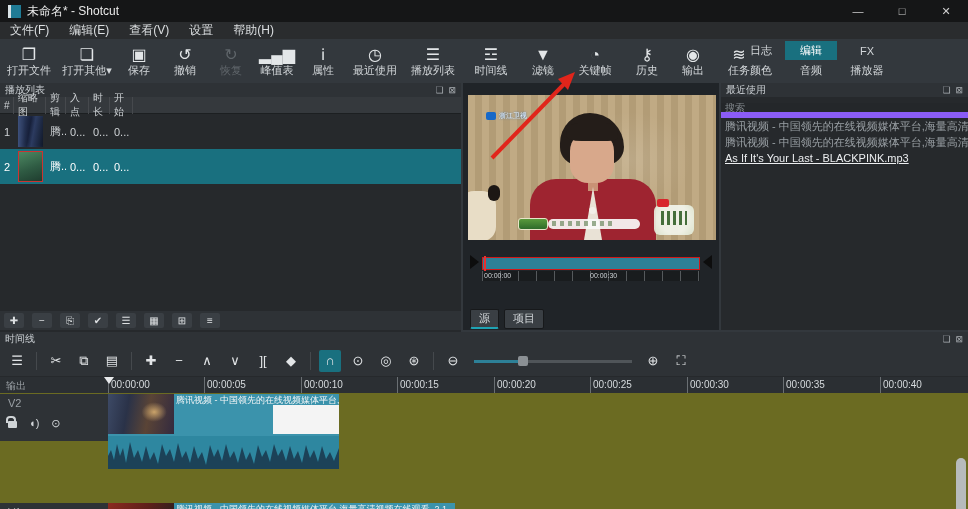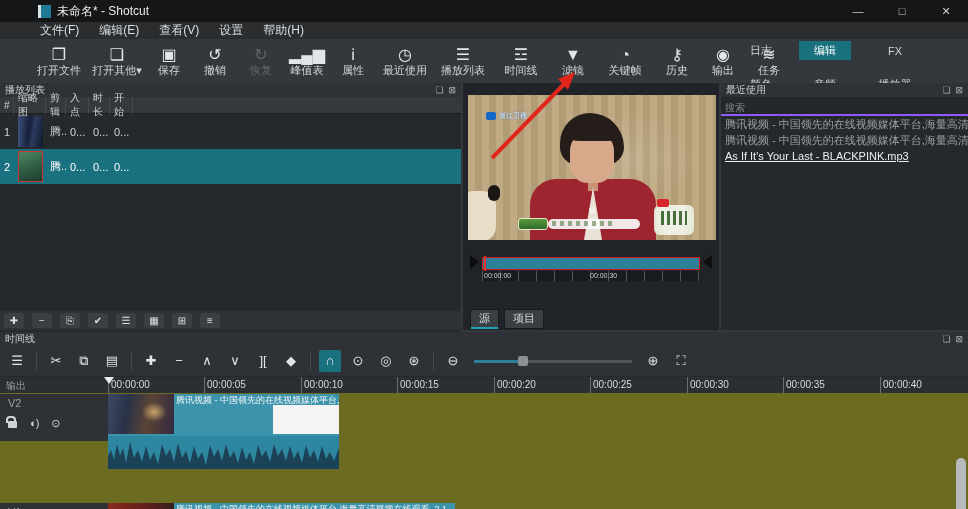--- a/index.html
+++ b/index.html
@@ -1,18 +1,18 @@
 <!DOCTYPE html>
 <html><head>
 <meta charset="utf-8">
 <style>
   * { margin:0; padding:0; box-sizing:border-box; }
   html,body { width:968px; height:509px; overflow:hidden; background:#121416;
     font-family:"Liberation Sans", sans-serif; }
-  .abs { position:absolute;padding-left:30px; }
+  .abs { position:absolute; }
   #stage { position:relative; width:968px; height:509px; background:#33383d; }
 
   
   #titlebar { left:0; top:0; width:968px; height:22px; background:#151617; color:#e9e9e9;
     display:flex; align-items:center; font-size:12px; }
   #appicon { width:13px; height:13px; background:#1f7b95; margin:0 6px 0 8px; border-left:3px solid #d9e2e6; }
   .winctl { width:44px; height:22px; display:flex; align-items:center; justify-content:center;
     color:#cfcfcf; font-size:11px; }
   #winctls { margin-left:auto; display:flex; }
 
@@ -23,21 +23,21 @@
 
   
   #toolbar { left:0; top:39px; width:968px; height:44px; background:#33383d; display:flex; }
   .tb-btn { width:58px; display:flex; flex-direction:column; align-items:center; justify-content:center;
     color:#d2d6d9; }
   .tb-btn .ticon { font-size:16px; line-height:18px; height:18px; color:#e3e6e8; }
   .tb-btn .tlabel { font-size:11px; line-height:13px; white-space:nowrap; }
   .tb-btn.disabled { color:#5f656a; } .tb-btn.disabled .ticon { color:#5f656a; }
   .tb-btn.narrow { width:46px; }
   #docktabs { position:absolute; left:738px; top:41px; width:160px; height:40px;
-    display:grid; grid-template-columns:46px 52px 58px; grid-template-rows:19px 19px; gap:15px; }
+    display:grid; grid-template-columns:46px 52px 58px; grid-template-rows:19px 19px; gap:1px; }
   .dock-tab { color:#d2d6d9; font-size:11px; display:flex; align-items:center; justify-content:center; }
   .dock-tab.active { background:#19707f; color:#fff; }
 
   
   .panel { position:absolute; background:#26292c; }
   .panel-title { height:14px; background:#2e3236; color:#c9ced2; font-size:10px;
     display:flex; align-items:center; padding:0 5px; }
   .panel-title .spacer { flex:1; }
   .ptool { font-size:9px; color:#a9aeb2; margin-left:5px; }
 
@@ -119,21 +119,21 @@
   #total { color:#9aa0a4; font-size:11px; letter-spacing:.5px; }
   #transport { margin-left:auto; display:flex; gap:4px; }
   .tp-btn { color:#dfe3e5; font-size:8px; letter-spacing:-1px; width:16px; text-align:center; }
   #player-tabs { position:absolute; left:7px; top:226px; display:flex; gap:5px; }
   .p-tab { background:#3a3f44; border:1px solid #17191b; border-radius:2px; color:#d6dadd; font-size:11px;
     padding:1px 8px; }
   .p-tab.active { border-bottom:2px solid #1fa3b4; }
 
   
   #recent { left:721px; top:83px; width:247px; height:247px; }
-  #recent-search { width:247px; height:15px; background:#24272a; border:none; border-bottom:2px solid #8b5cf6;
+  #recent-search { width:247px; height:15px; background:#24272a; border:none; border-bottom:6px solid #8b5cf6;
     color:#c9ced2; font-size:10px; padding:0 4px; outline:none; }
   #recent-search::placeholder { color:#83898e; }
   .recent-item { height:16px; display:flex; align-items:center; padding:0 4px; font-size:11px;
     color:#9aa0a5; white-space:nowrap; overflow:hidden; }
   .recent-item.bright { color:#eceef0;text-decoration:underline; }
 
   
   #timeline { left:0; top:332px; width:968px; height:177px; background:#26292c; }
   #tl-toolbar { position:absolute; left:0; top:13px; width:968px; height:31px; background:#2e3236;
     display:flex; align-items:center; gap:6px; padding-left:6px; }

